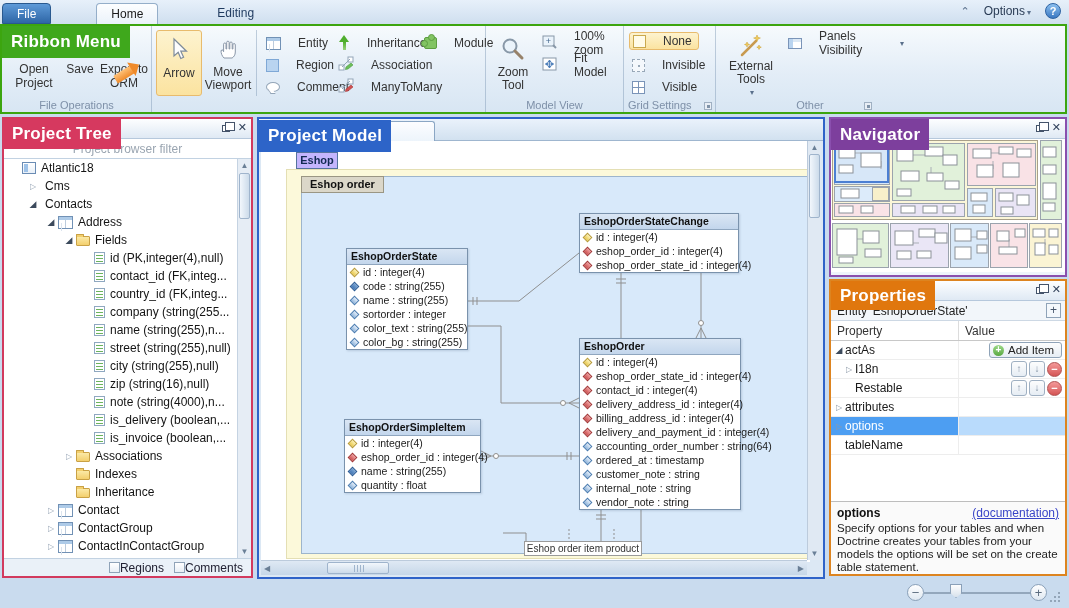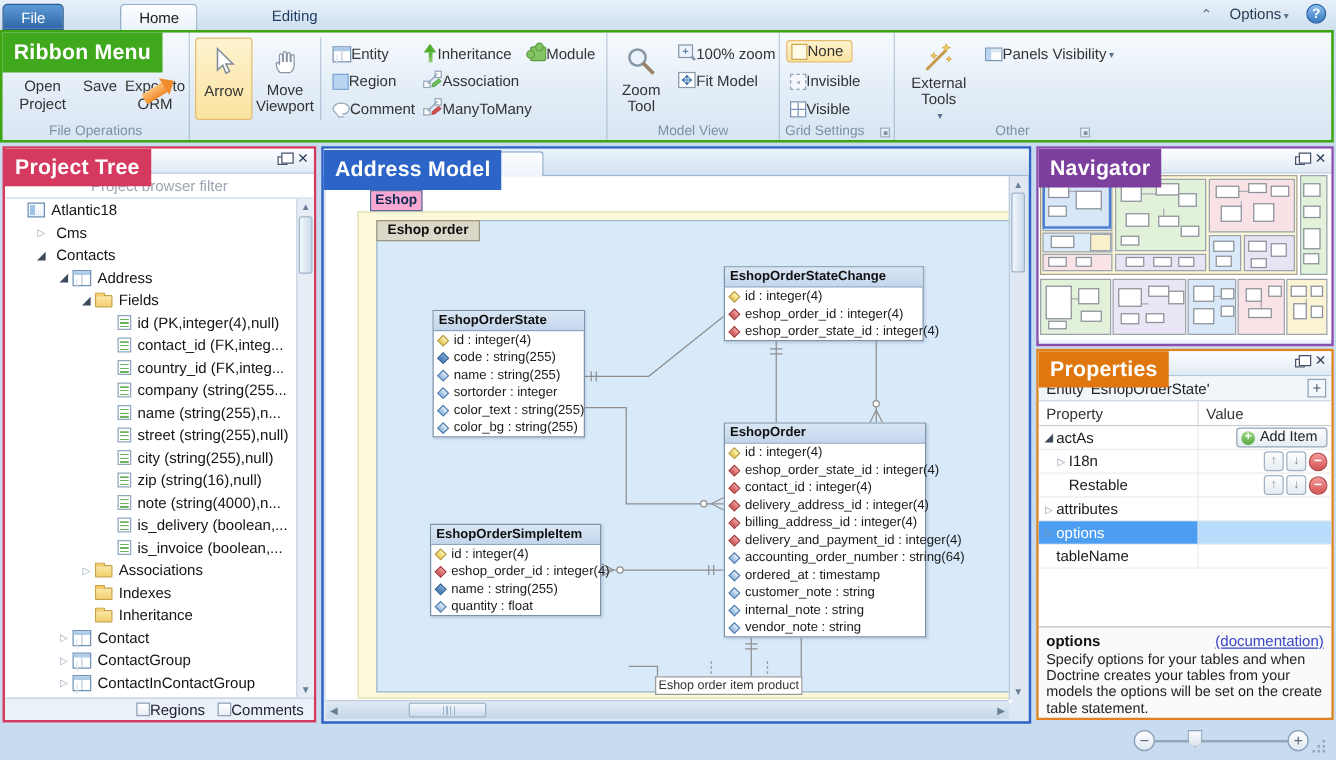--- a/index.html
+++ b/index.html
@@ -26,21 +26,21 @@
           background:linear-gradient(#f6fafd,#e3edf7 55%,#d8e6f3);display:flex;}
   .rgroup{position:relative;height:100%;border-right:1px solid rgba(125,150,180,.45);}
   .rgroup .glabel{position:absolute;left:0;right:0;bottom:1px;text-align:center;
                   font-size:11px;color:#7e90a8;}
   .launcher{position:absolute;right:3px;bottom:2px;width:8px;height:8px;border:1px solid #9fb0c2;background:#e8eef5;}
   .launcher::after{content:"";position:absolute;right:1px;bottom:1px;width:3px;height:3px;background:#7f93a8;}
   .bigbtn{position:absolute;top:4px;width:46px;height:66px;display:flex;flex-direction:column;
           align-items:center;padding-top:2px;border-radius:3px;text-align:center;line-height:13px;font-size:12px;color:#333;}
   .bigbtn .bicon{height:34px;display:flex;align-items:center;justify-content:center;}
   .bigbtn.sel{background:linear-gradient(#fdf3cf,#fbe3a0);border:1px solid #e8bb6d;}
-  .smallitem{position:absolute;display:flex;align-items:center;gap:0;font-size:12px;color:#333;height:18px;}
+  .smallitem{position:absolute;display:flex;align-items:center;gap:17px;font-size:12px;color:#333;height:18px;}
   .smallitem.sel{background:linear-gradient(#fdf3cf,#fbe3a0);border:1px solid #e8bb6d;border-radius:3px;padding:0 6px 0 3px;}
   .fo-btn{position:absolute;top:36px;text-align:center;line-height:14px;font-size:12px;color:#333;}
 
   
   .ic{display:inline-block;position:relative;flex:none;}
   .ic-table{width:15px;height:13px;border:1px solid #7191b5;background:#fff;}
   .ic-table::before{content:"";position:absolute;left:0;right:0;top:0;height:3px;background:#aecbe8;}
   .ic-table::after{content:"";position:absolute;left:6px;top:3px;bottom:0;width:1px;background:#bccbdc;box-shadow:-4px 3px 0 0 #dbe4ee;}
   .ic-region{width:13px;height:13px;background:#b9d4f0;border:1px solid #7fa8d6;}
   .ic-comment{width:14px;height:10px;border:1px solid #93a5b8;border-radius:50%;background:#fff;}
@@ -109,21 +109,21 @@
   .cbbox{width:11px;height:11px;border:1px solid #8fa3b8;background:linear-gradient(#fff,#e8eef5);}
 
   
   #model{left:257px;top:117px;width:568px;height:462px;border:2px solid #2f63c8;background:#dce8f4;}
   .mtabs{position:relative;height:22px;background:linear-gradient(#eaf2fb,#d2e1f0);border-bottom:1px solid #9fb6cf;}
   .mtab{position:absolute;left:36px;top:2px;width:140px;height:20px;background:linear-gradient(#fcfdff,#edf4fb);
         border:1px solid #8aa6c4;border-bottom:none;border-radius:3px 3px 0 0;text-align:center;
         font-size:12px;color:#1a2a3c;line-height:19px;}
   .canvas{position:absolute;left:2px;top:22px;width:549px;height:421px;background:#fff;overflow:hidden;}
   .module{position:absolute;left:25px;top:28px;width:524px;height:390px;background:#fcf9da;border:1px solid #e4dfb4;}
-  .modtab{position:absolute;left:35px;top:11px;width:42px;height:17px;background:#f9a8d4;border:1px solid #55739e;
+  .modtab{position:absolute;left:35px;top:11px;width:42px;height:17px;background:#c4b5fd;border:1px solid #55739e;
           font-weight:bold;font-size:11px;color:#122a52;text-align:center;line-height:15px;z-index:2;}
   .region{position:absolute;left:40px;top:35px;width:509px;height:378px;background:#d8e9fa;border:1px solid #9db5cc;}
   .regionlbl{position:absolute;left:40px;top:35px;height:17px;padding:0 8px;background:#dbd7c9;border:1px solid #9a9684;
           font-weight:bold;font-size:11px;color:#111;line-height:15px;z-index:2;}
   .floatlbl{position:absolute;left:263px;top:400px;width:118px;height:15px;background:#fff;border:1px solid #9a9a9a;
           font-size:10px;color:#333;text-align:center;line-height:13px;z-index:3;}
   .conns{position:absolute;left:0;top:0;z-index:1;}
   .entity{position:absolute;border:1px solid #7a92ac;background:#fff;z-index:2;box-shadow:1px 1px 2px rgba(90,110,140,.25);}
   .ehead{height:16px;background:linear-gradient(#dae6f4,#c3d6ec);border-bottom:1px solid #8fa6bf;
          font-weight:bold;font-size:10.5px;color:#111;padding:1px 4px 0;}
@@ -811,17 +811,17 @@
   </div>
 
   <div class="sbtn" style="left:907px;top:584px;">−</div>
   <div class="strack" style="left:924px;top:592px;width:108px;"></div>
   <div class="sthumb2" style="left:950px;top:584px;"></div>
   <div class="sbtn" style="left:1030px;top:584px;">+</div>
   <div class="grip" style="left:1050px;top:600px;"></div>
 
   <div class="anno" style="left:2px;top:26px;height:32px;background:#3fa81c;">Ribbon Menu</div>
   <div class="anno" style="left:3px;top:119px;height:30px;background:#d6395f;">Project Tree</div>
-  <div class="anno" style="left:259px;top:120px;height:32px;background:#2d64c8;">Address Model</div>
+  <div class="anno" style="left:259px;top:120px;height:32px;background:#2d64c8;">Project Model</div>
   <div class="anno" style="left:831px;top:119px;height:31px;background:#7d3f9d;">Navigator</div>
   <div class="anno" style="left:831px;top:281px;height:29px;background:#e0770e;">Properties</div>
 
 </div>
 
 </body></html>

